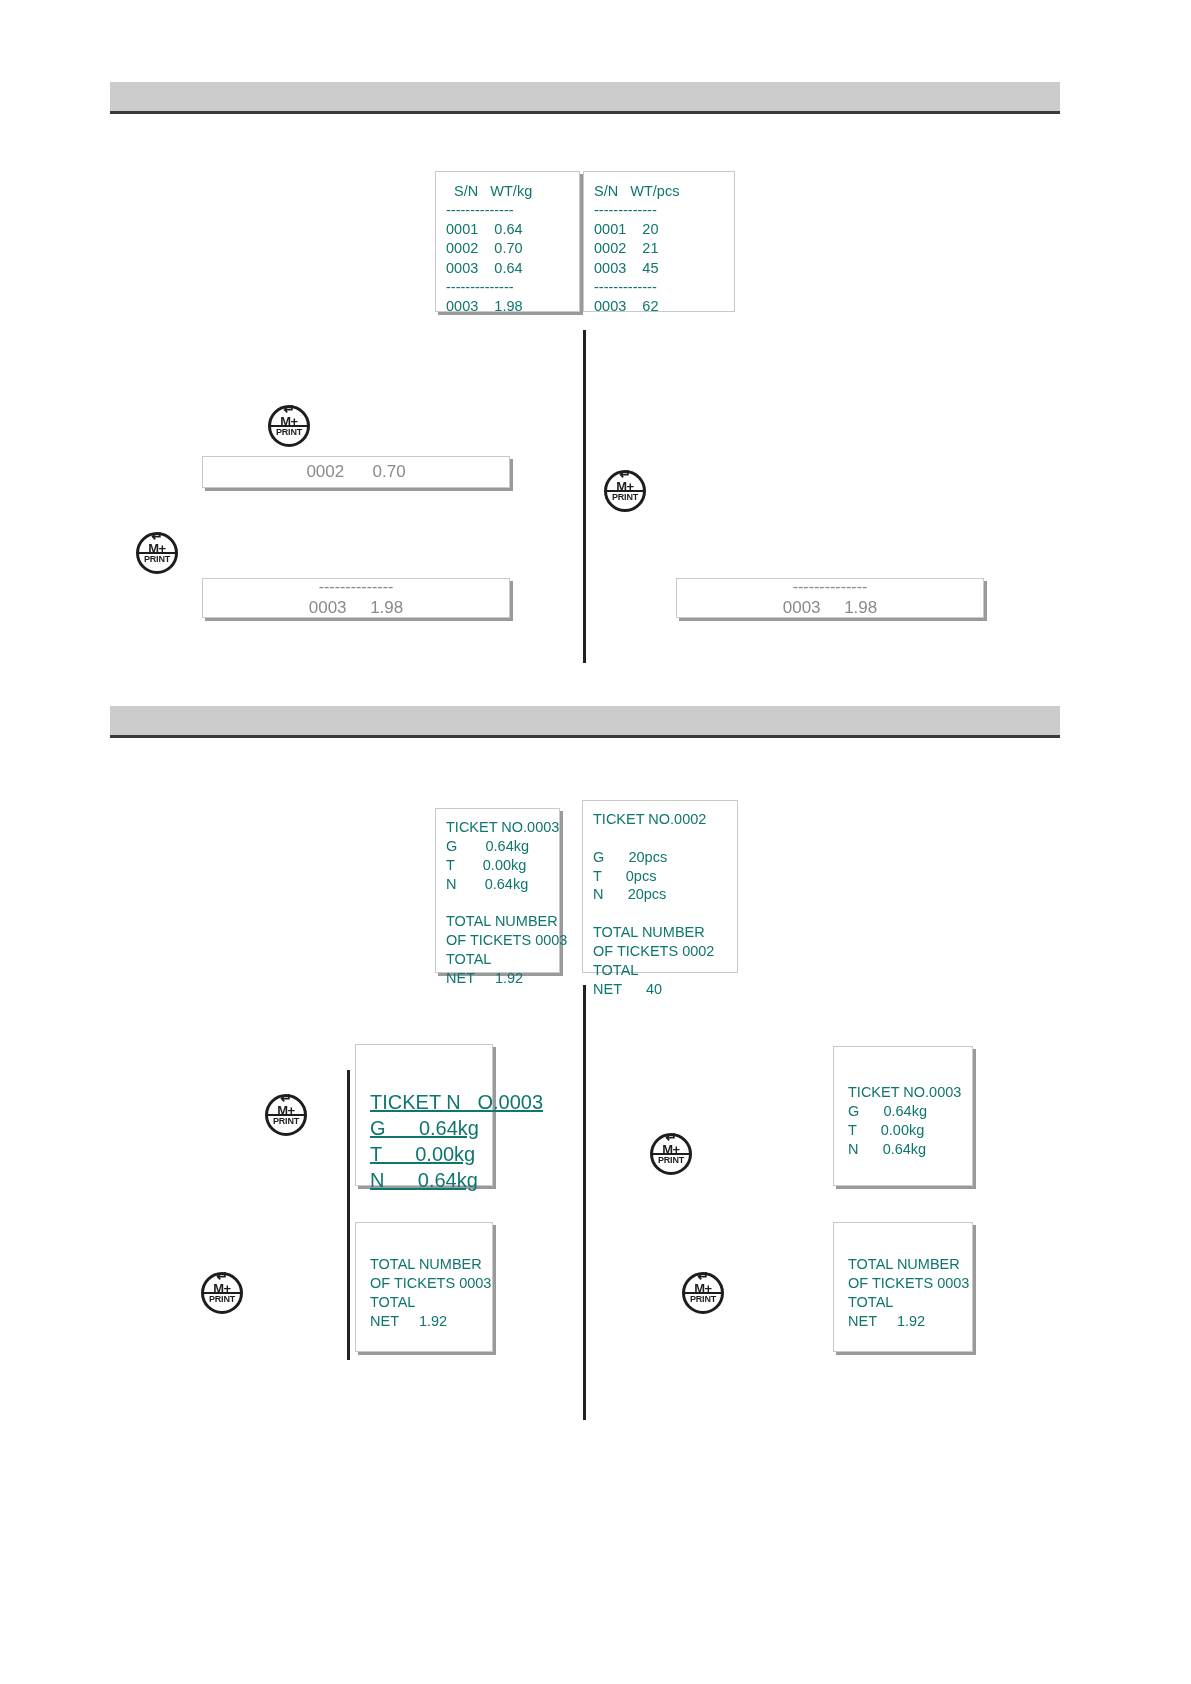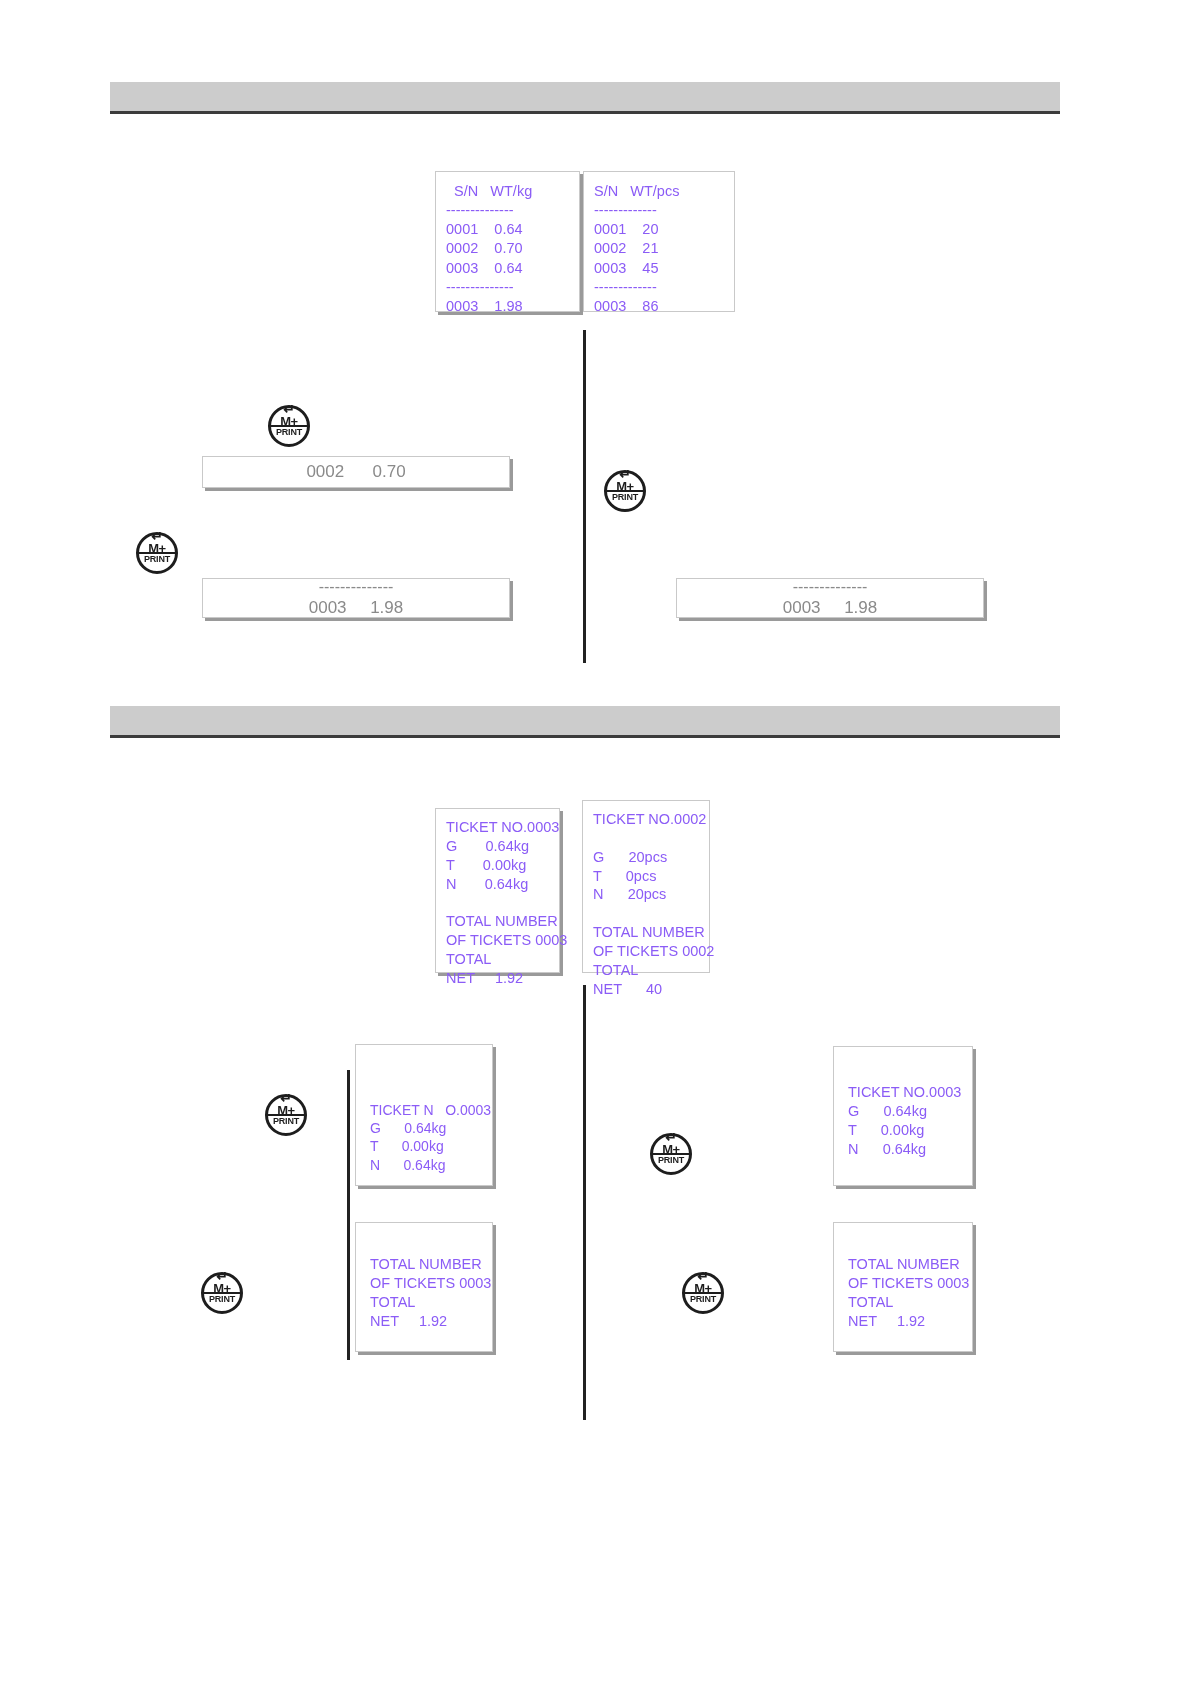--- a/index.html
+++ b/index.html
@@ -38,21 +38,21 @@
   
   .paper {
     position: absolute;
     background: #ffffff;
     border: 1px solid #c9c9c9;
     box-sizing: border-box;
     box-shadow: 3px 3px 0 0 #9a9a9a;
     padding: 8px 10px;
     font-size: 15px;
     line-height: 1.30;
-    color: #8b5cf6;
+    color: #0f766e;
     white-space: pre;
     font-family: "Liberation Sans", sans-serif;
   }
   .paper.no-shadow { box-shadow: none; }
 
   
   .display {
     position: absolute;
     background: #ffffff;
     border: 1px solid #c9c9c9;
@@ -135,21 +135,21 @@
 0003    0.64
 --------------
 0003    1.98</div>
 
   <div class="paper no-shadow" style="left:583px; top:171px; width:152px; height:141px; padding-top:10px; font-size:14.5px; line-height:1.32;">S/N   WT/pcs
 -------------
 0001    20
 0002    21
 0003    45
 -------------
-0003    86</div>
+0003    62</div>
 
   <div class="v-divider" style="left:583px; top:330px; height:333px;"></div>
 
   <div class="mkey" style="left:268px; top:405px;">
     <span class="k-enter">↵</span>
     <span class="k-m">M+</span>
     <span class="k-print">PRINT</span>
   </div>
 
   <div class="display" style="left:202px; top:456px; width:308px; height:32px;">
@@ -185,42 +185,42 @@
   <div class="paper" style="left:435px; top:808px; width:125px; height:165px; padding-top:9px; font-size:14.5px; line-height:1.30;">TICKET NO.0003
 G       0.64kg
 T       0.00kg
 N       0.64kg
 
 TOTAL NUMBER
 OF TICKETS 0003
 TOTAL
 NET     1.92</div>
 
-  <div class="paper no-shadow" style="left:582px; top:800px; width:128px; height:173px; padding-top:9px; font-size:14.5px; line-height:1.30;">TICKET NO.0002
+  <div class="paper no-shadow" style="left:582px; top:800px; width:156px; height:173px; padding-top:9px; font-size:14.5px; line-height:1.30;">TICKET NO.0002
 
 G      20pcs
 T      0pcs
 N      20pcs
 
 TOTAL NUMBER
 OF TICKETS 0002
 TOTAL
 NET      40</div>
 
   <div class="v-divider" style="left:583px; top:985px; height:435px;"></div>
 
   <div class="v-divider" style="left:347px; top:1070px; height:290px;"></div>
 
   <div class="mkey" style="left:265px; top:1094px;">
     <span class="k-enter">↵</span>
     <span class="k-m">M+</span>
     <span class="k-print">PRINT</span>
   </div>
 
-  <div class="paper" style="left:355px; top:1044px; width:138px; height:142px; padding-top:56px; padding-left:14px; font-size:14px; line-height:1.30;">TICKET N   O.0003
+  <div class="paper" style="left:355px; top:1044px; width:138px; height:142px; padding-top:44px; padding-left:14px; font-size:20px; line-height:1.30;text-decoration:underline;">TICKET N   O.0003
 G      0.64kg
 T      0.00kg
 N      0.64kg</div>
 
   <div class="mkey" style="left:201px; top:1272px;">
     <span class="k-enter">↵</span>
     <span class="k-m">M+</span>
     <span class="k-print">PRINT</span>
   </div>
 

